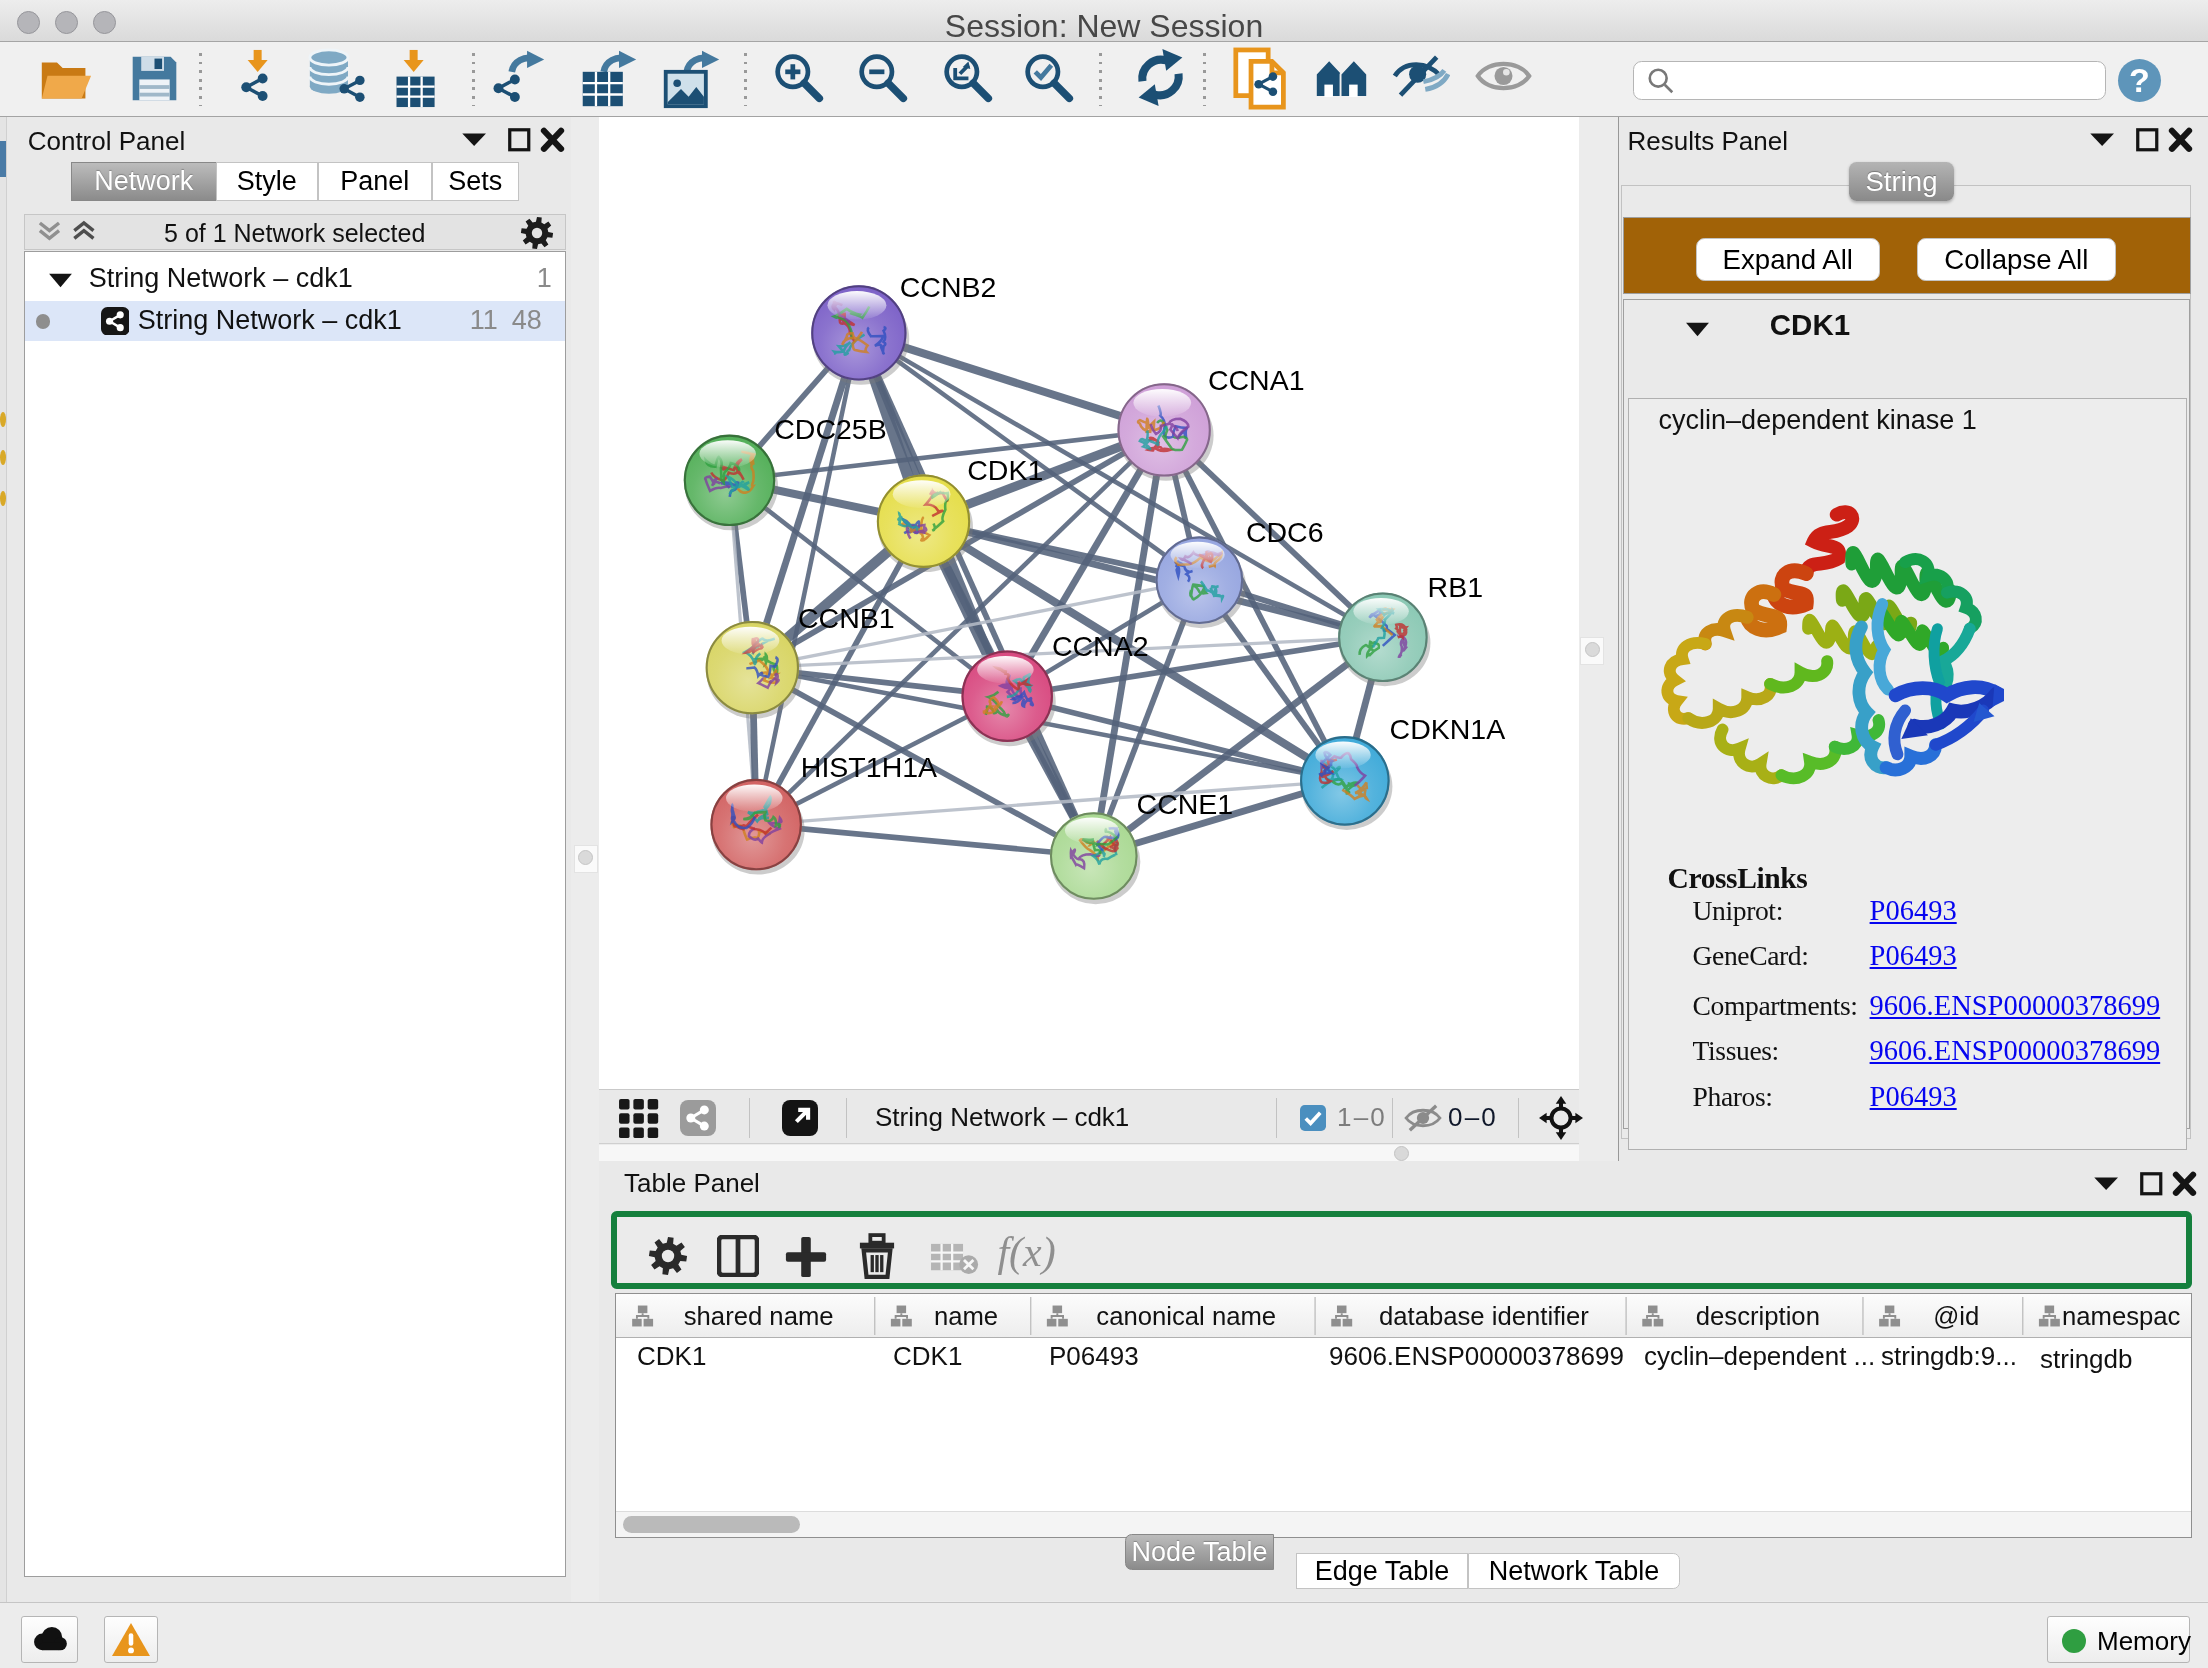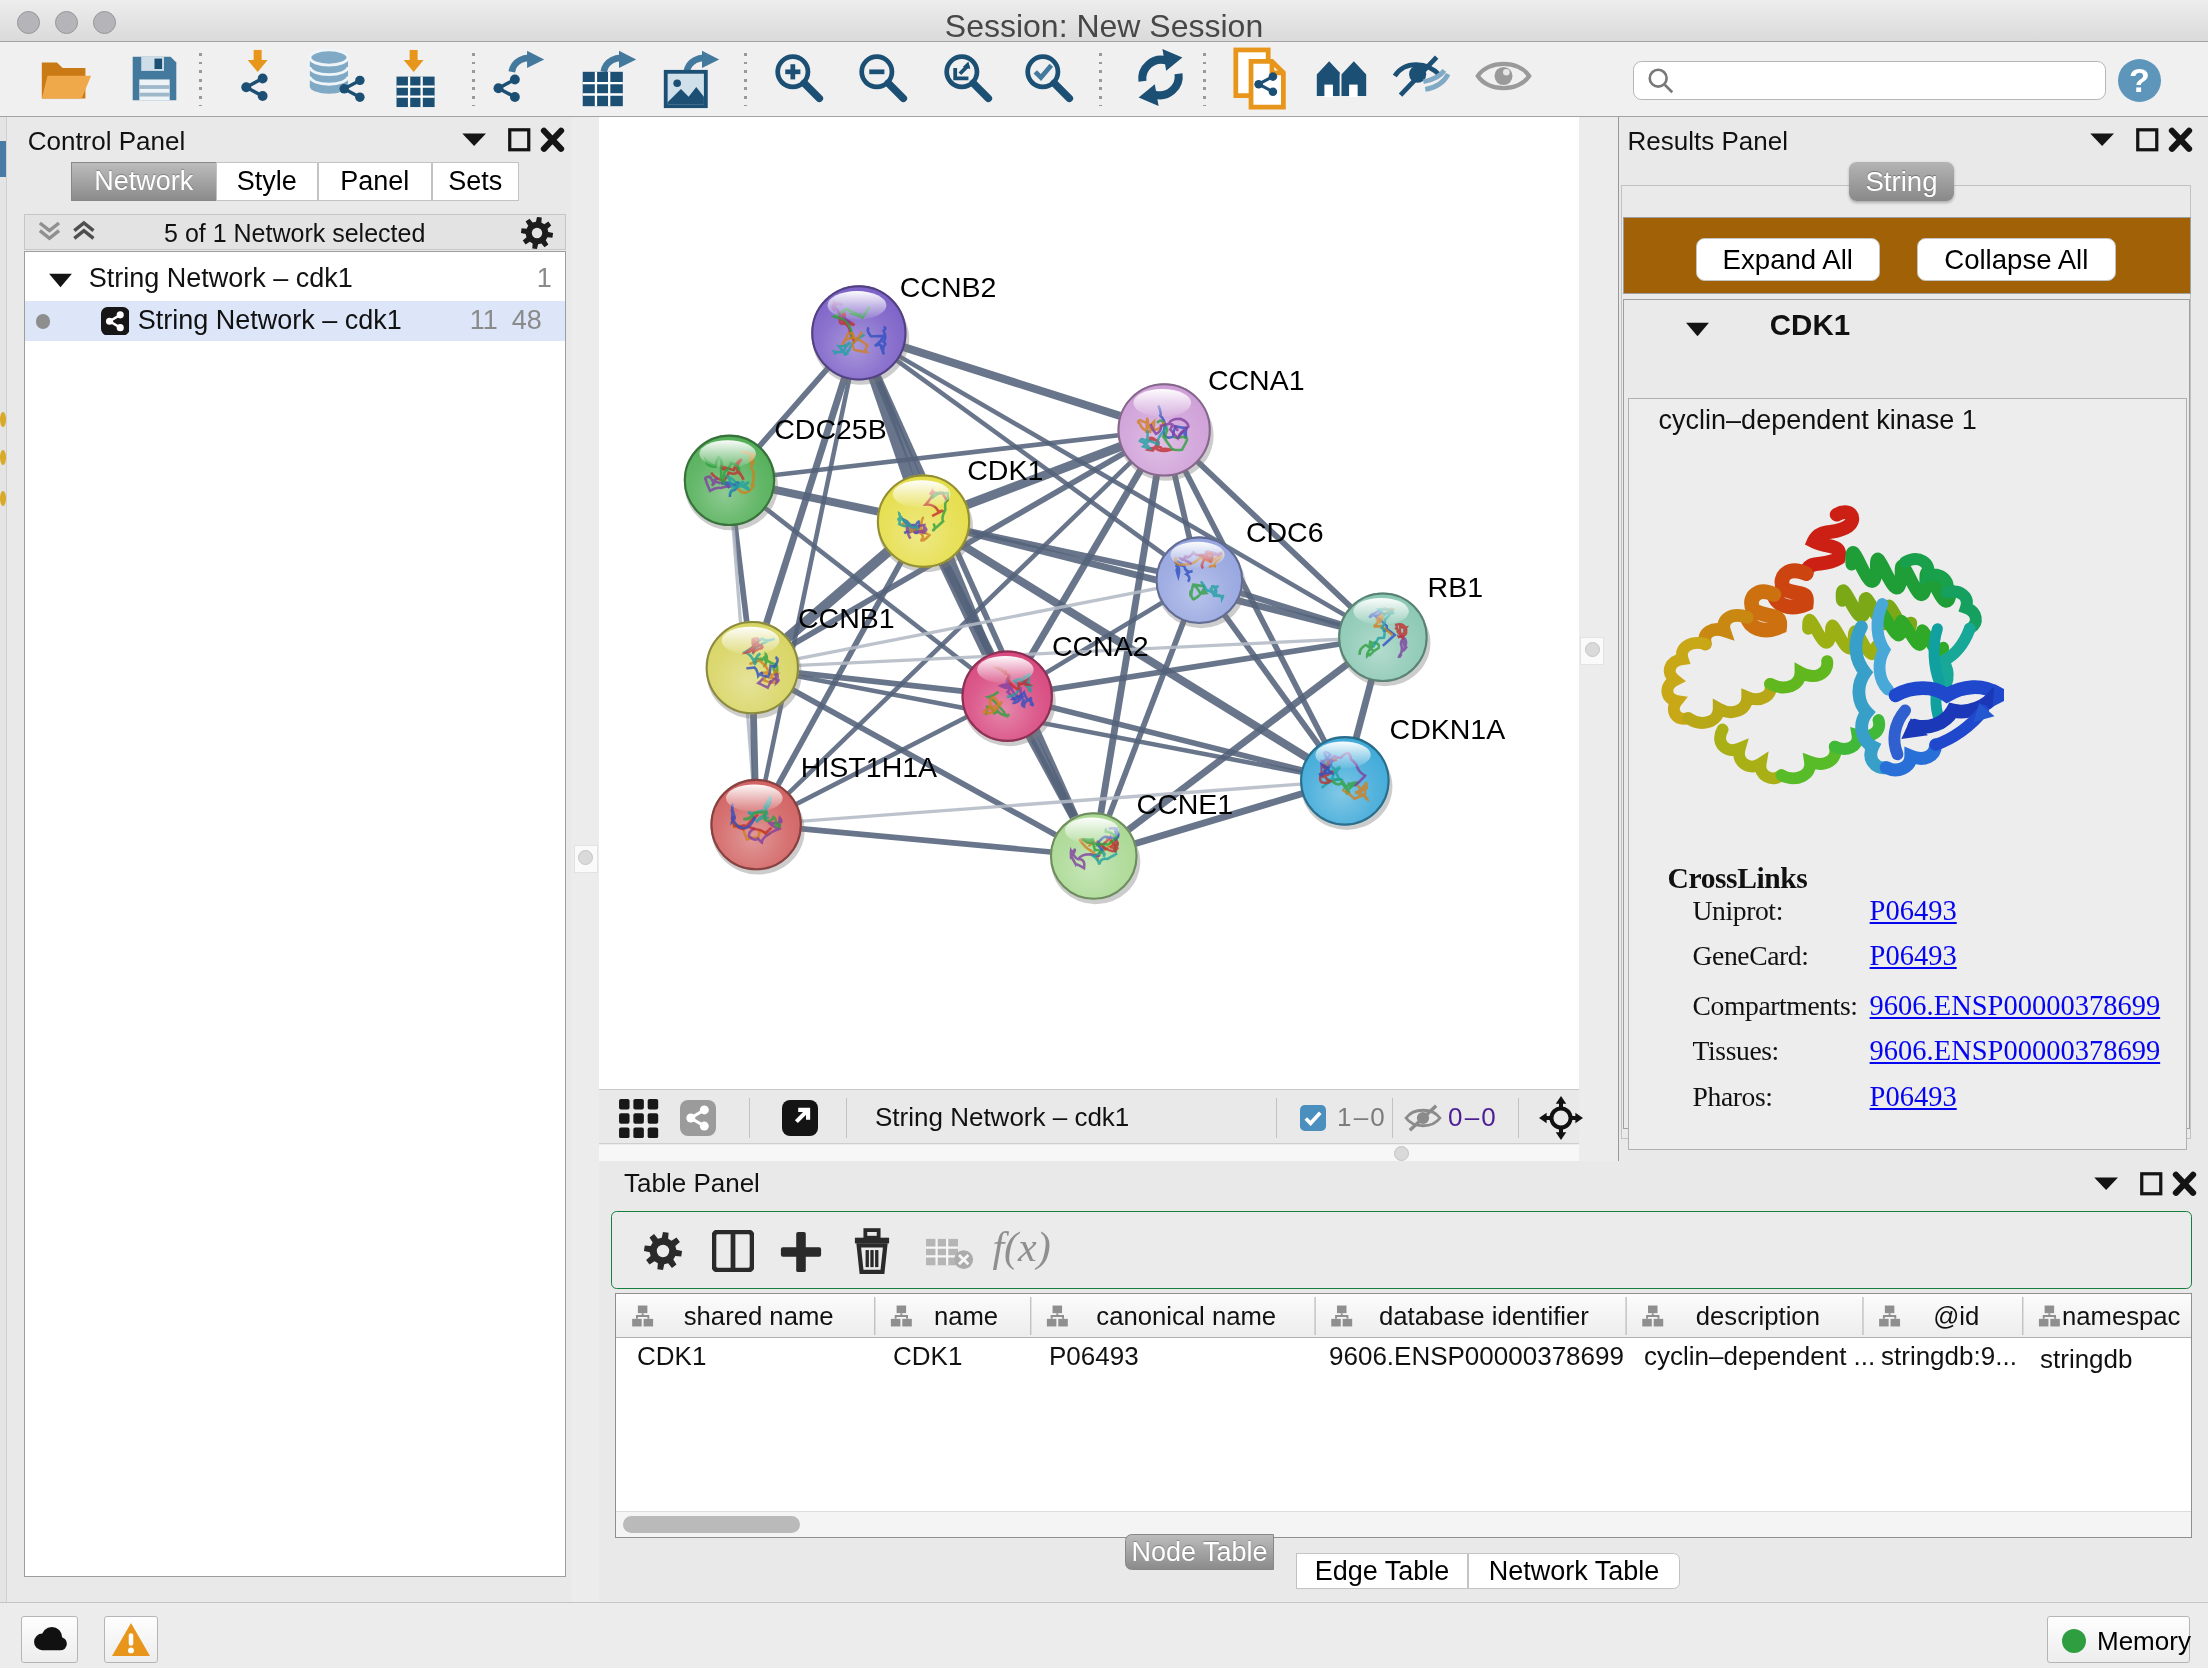--- a/index.html
+++ b/index.html
@@ -580,21 +580,21 @@
         <path d="M6 14 L11 19 L21 8" stroke="#fff" stroke-width="3.8" fill="none"></path>
       </svg>
   </div>
   <div style="position:absolute;left:738px;top:12.4px;font-size:26px;color:#7c7c7c;">1 – 0</div>
   <div style="position:absolute;left:793px;top:7.6px;width:1px;height:40px;background:#c2c2c2;"></div>
   <svg width="40" height="32" viewBox="0 0 42 34" style="position:absolute;left:804px;top:12.4px;">
     <path d="M3 17 C11 6 31 6 39 17 C31 28 11 28 3 17 Z" fill="none" stroke="#8b8b8b" stroke-width="3"></path>
     <circle cx="21" cy="17" r="6.5" fill="#8b8b8b"></circle>
     <line x1="7" y1="30" x2="35" y2="4" stroke="#8b8b8b" stroke-width="3.6"></line>
   </svg>
-  <div style="position:absolute;left:849px;top:12.4px;font-size:26px;color:#4c1d95;">0 – 0</div>
+  <div style="position:absolute;left:849px;top:12.4px;font-size:26px;color:#0f172a;">0 – 0</div>
   <div style="position:absolute;left:919px;top:7.6px;width:1px;height:40px;background:#c2c2c2;"></div>
   <svg width="44" height="44" viewBox="0 0 46 46" style="position:absolute;left:940px;top:5.7px;">
     <circle cx="23" cy="23" r="10" fill="none" stroke="#111" stroke-width="4.2"></circle>
     <g stroke="#111" stroke-width="4.2">
         <line x1="23" y1="4" x2="23" y2="13"></line>
         <line x1="23" y1="33" x2="23" y2="42"></line>
         <line x1="4" y1="23" x2="13" y2="23"></line>
         <line x1="33" y1="23" x2="42" y2="23"></line>
       </g>
     <g fill="#111">
@@ -678,21 +678,21 @@
   </div>
 </div>
 
 <div id="tablepanel">
   <div class="ptitle" style="position:absolute; left:25px; top:6.7px;">Table Panel</div>
   <svg width="105" height="28.5" viewBox="0 0 110 30" style="position:absolute;left:1495px;top:8.6px;">
     <polygon points="0,8 25,8 12.5,21" fill="#141414"></polygon>
     <rect x="50" y="4" width="20" height="21" fill="none" stroke="#141414" stroke-width="3.4"></rect>
     <path d="M86 5 L104 24 M104 5 L86 24" stroke="#141414" stroke-width="6.5" stroke-linecap="round"></path>
   </svg>
-  <div id="tptoolbar" style="position:absolute; left:12.4px; top:50px; width:1581px; height:78px; background:#ebebeb; border:1px solid #15803d; border-radius:5.7px;">
+  <div id="tptoolbar" style="position:absolute; left:12.4px; top:50px; width:1581px; height:78px; background:#ebebeb; border:6px solid #15803d; border-radius:5.7px;">
       <svg style="position:absolute;left:30px;top:18px;" width="42" height="42" viewBox="0 0 44 44">
         <g transform="translate(22,22)">
           <path d="M20.00 0.00 L19.12 5.88 L12.93 5.36 L10.79 8.92 L14.14 14.14 L9.36 17.68 L5.36 12.93 L1.32 13.94 L0.00 20.00 L-5.88 19.12 L-5.36 12.93 L-8.92 10.79 L-14.14 14.14 L-17.68 9.36 L-12.93 5.36 L-13.94 1.32 L-20.00 0.00 L-19.12 -5.88 L-12.93 -5.36 L-10.79 -8.92 L-14.14 -14.14 L-9.36 -17.68 L-5.36 -12.93 L-1.32 -13.94 L-0.00 -20.00 L5.88 -19.12 L5.36 -12.93 L8.92 -10.79 L14.14 -14.14 L17.68 -9.36 L12.93 -5.36 L13.94 -1.32 Z" fill="#2a2a2a"></path>
           <circle cx="0" cy="0" r="6.5" fill="#ebebeb"></circle>
         </g>
       </svg>
       <svg style="position:absolute;left:100px;top:18px;" width="42" height="42" viewBox="0 0 44 44">
         <rect x="2" y="2" width="40" height="40" rx="4" fill="none" stroke="#2a2a2a" stroke-width="5"></rect>
         <line x1="22" y1="2" x2="22" y2="42" stroke="#2a2a2a" stroke-width="5"></line>
       </svg>

